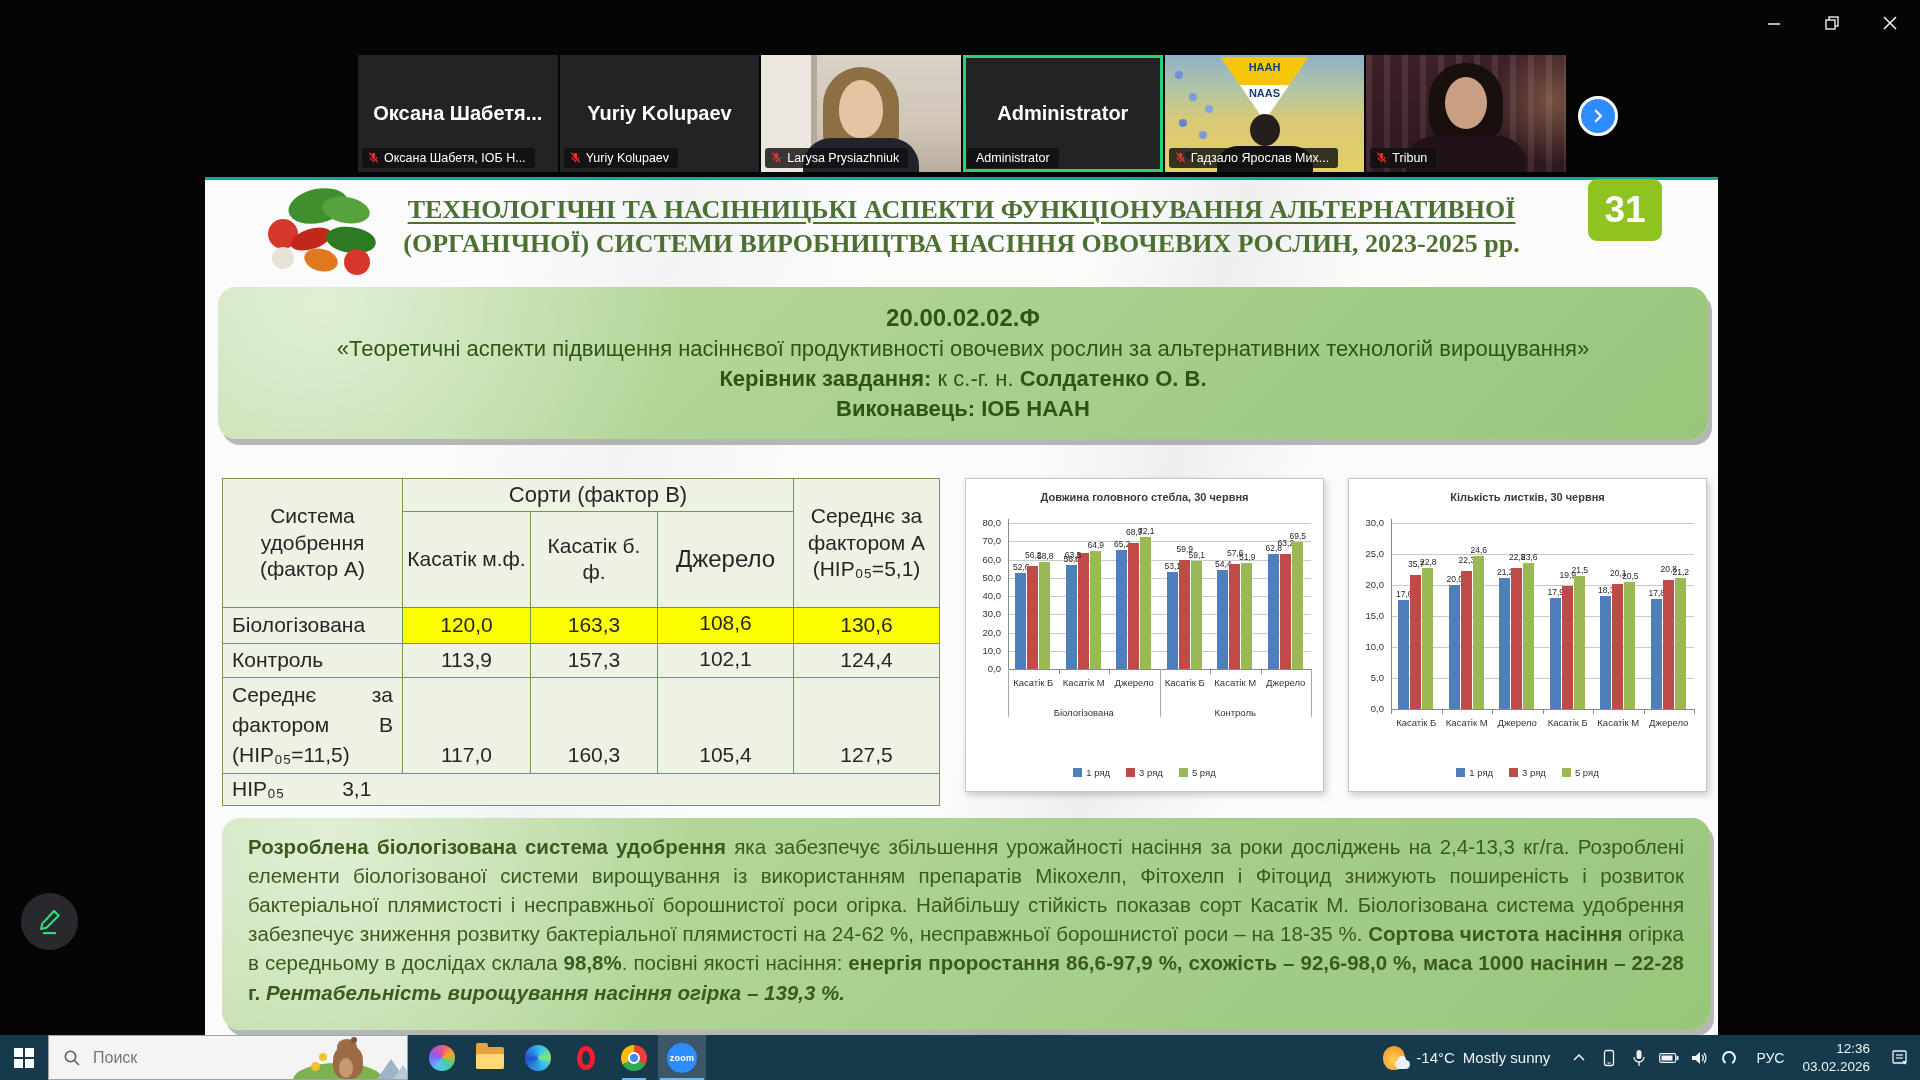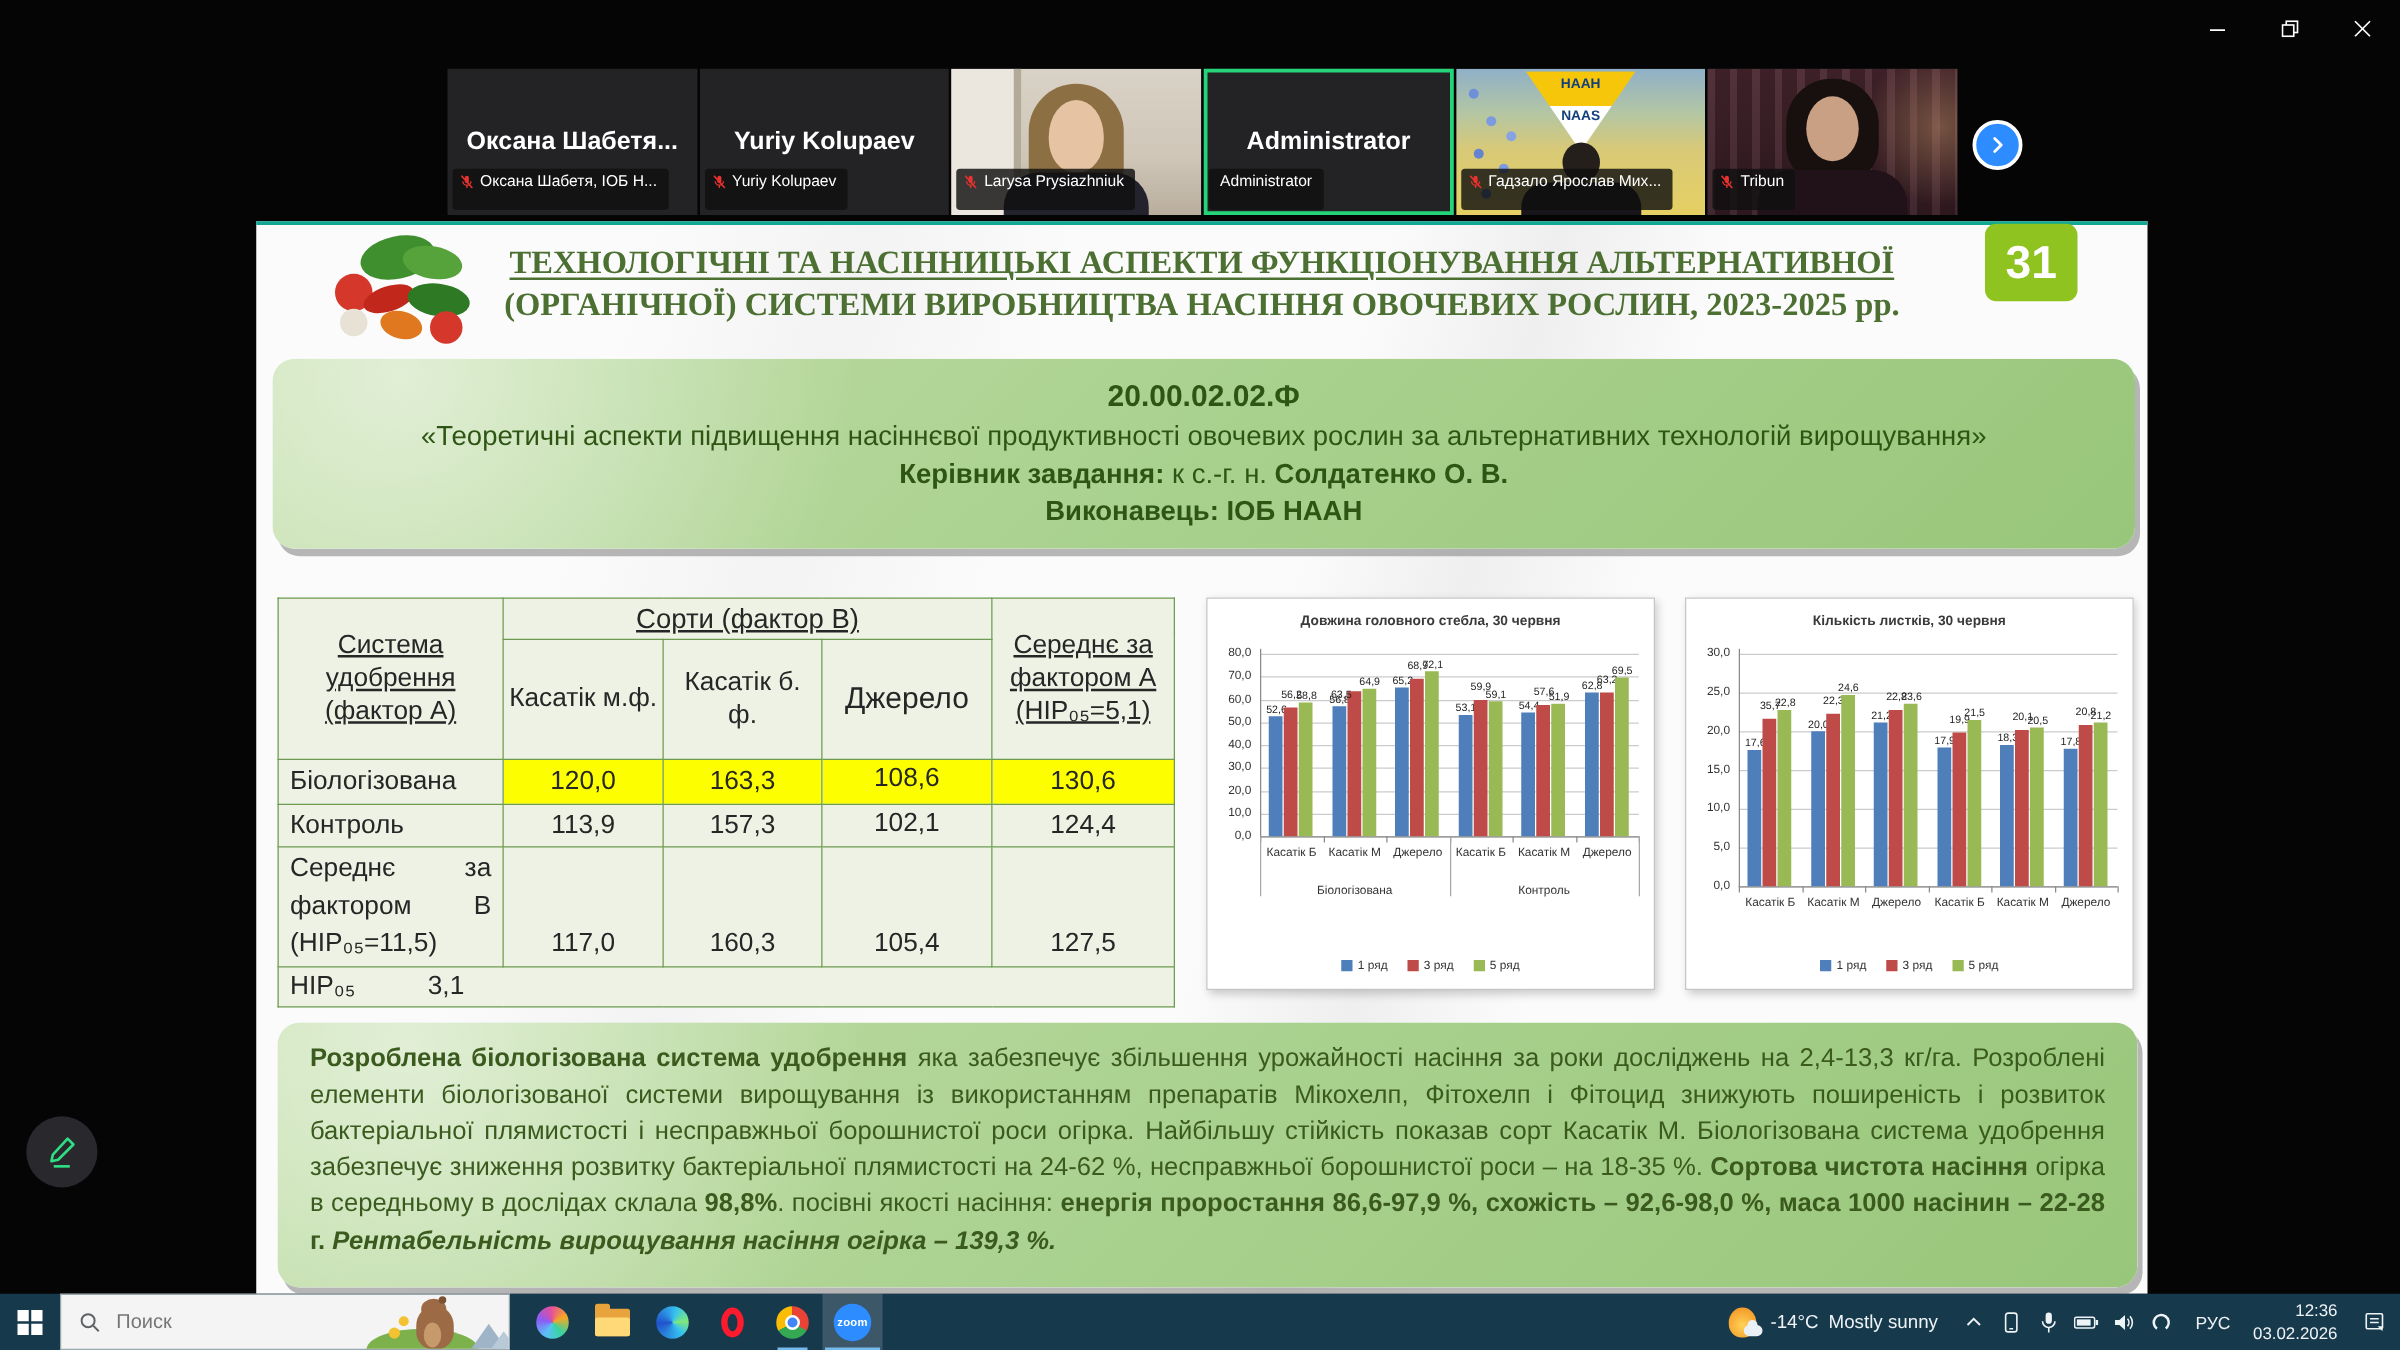--- a/index.html
+++ b/index.html
@@ -9,23 +9,23 @@
   
   .win-controls{position:absolute;top:8px;right:14px;display:flex;gap:26px;z-index:50;}
   .win-btn{width:32px;height:30px;display:flex;align-items:center;justify-content:center;cursor:pointer;}
 
   
   .video-strip{position:absolute;left:358px;top:55px;width:1208px;height:117px;display:flex;gap:2px;}
   .tile{position:relative;flex:1 1 0;background:#232326;overflow:hidden;}
   .tile.active{outline:3px solid #25d479;outline-offset:-3px;}
   .big-name{position:absolute;inset:0;display:flex;align-items:center;justify-content:center;
             color:#fff;font-weight:bold;font-size:20px;white-space:nowrap;}
-  .tile-label{position:absolute;left:4px;bottom:4px;display:flex;align-items:center;gap:4px;
+  .tile-label{position:absolute;left:4px;bottom:4px;display:flex;align-items:flex-start;gap:4px;
               background:rgba(16,16,16,.82);color:#fff;font-size:12.5px;
-              padding:3px 9px 16px 5px;border-radius:3px;max-width:92%;white-space:nowrap;}
+              padding:3px 9px 3px 5px;border-radius:3px;max-width:92%;white-space:nowrap;}
   .tile-label.nomic{padding-left:9px;}
   .art{position:absolute;inset:0;}
   .art *{position:absolute;}
   
   .larysa{background:linear-gradient(180deg,#d9d2c6 0%,#cfc6b8 60%,#b9ae9e 100%);}
   .larysa .win{left:0;top:0;width:50px;height:100%;background:#ebe7de;border-right:6px solid #b4aa99;}
   .larysa .hair{left:50%;top:12px;transform:translateX(-50%);width:76px;height:96px;border-radius:38px 38px 28px 28px;background:#8d6f44;}
   .larysa .face{left:50%;top:25px;transform:translateX(-50%);width:44px;height:58px;border-radius:50% 50% 46% 46%;background:#e6c3a3;}
   .larysa .body{left:50%;bottom:-6px;transform:translateX(-50%);width:116px;height:40px;border-radius:28px 28px 0 0;background:#23232e;}
   
@@ -91,21 +91,21 @@
   .info-exec{font-weight:bold;}
   .info-leader b{font-weight:bold;}
 
   
   .results-table{position:absolute;left:17px;top:301px;border-collapse:collapse;table-layout:fixed;
                  background:#edf2e4;color:#262626;font-size:21px;}
   .results-table td{border:1.6px solid #6d9b50;text-align:center;vertical-align:middle;
                     padding:2px 4px;line-height:1.25;overflow:hidden;}
   .results-table .lab{text-align:left;padding-left:9px;}
   .results-table .dzh{font-size:24px;}
-  .results-table tr.h1{height:30px;text-decoration:underline;} .results-table tr.h2{height:96px;}
+  .results-table tr.h1{height:30px;} .results-table tr.h2{height:96px;}
   .results-table tr.r1{height:36px;} .results-table tr.r2{height:34px;}
   .results-table tr.r3{height:86px;} .results-table tr.r4{height:32px;}
   .results-table .yellow{background:#fdff00;}
   .results-table .r3 .num{vertical-align:bottom;padding-bottom:5px;}
   .results-table .jst{text-align:justify;text-align-last:justify;line-height:1.45;padding-right:9px;}
   .nirval{margin-left:58px;}
 
   
   .chart{position:absolute;width:357px;height:312px;background:#fff;border:1px solid #c6c6c6;
          box-shadow:2px 3px 7px rgba(0,0,0,.2);}

